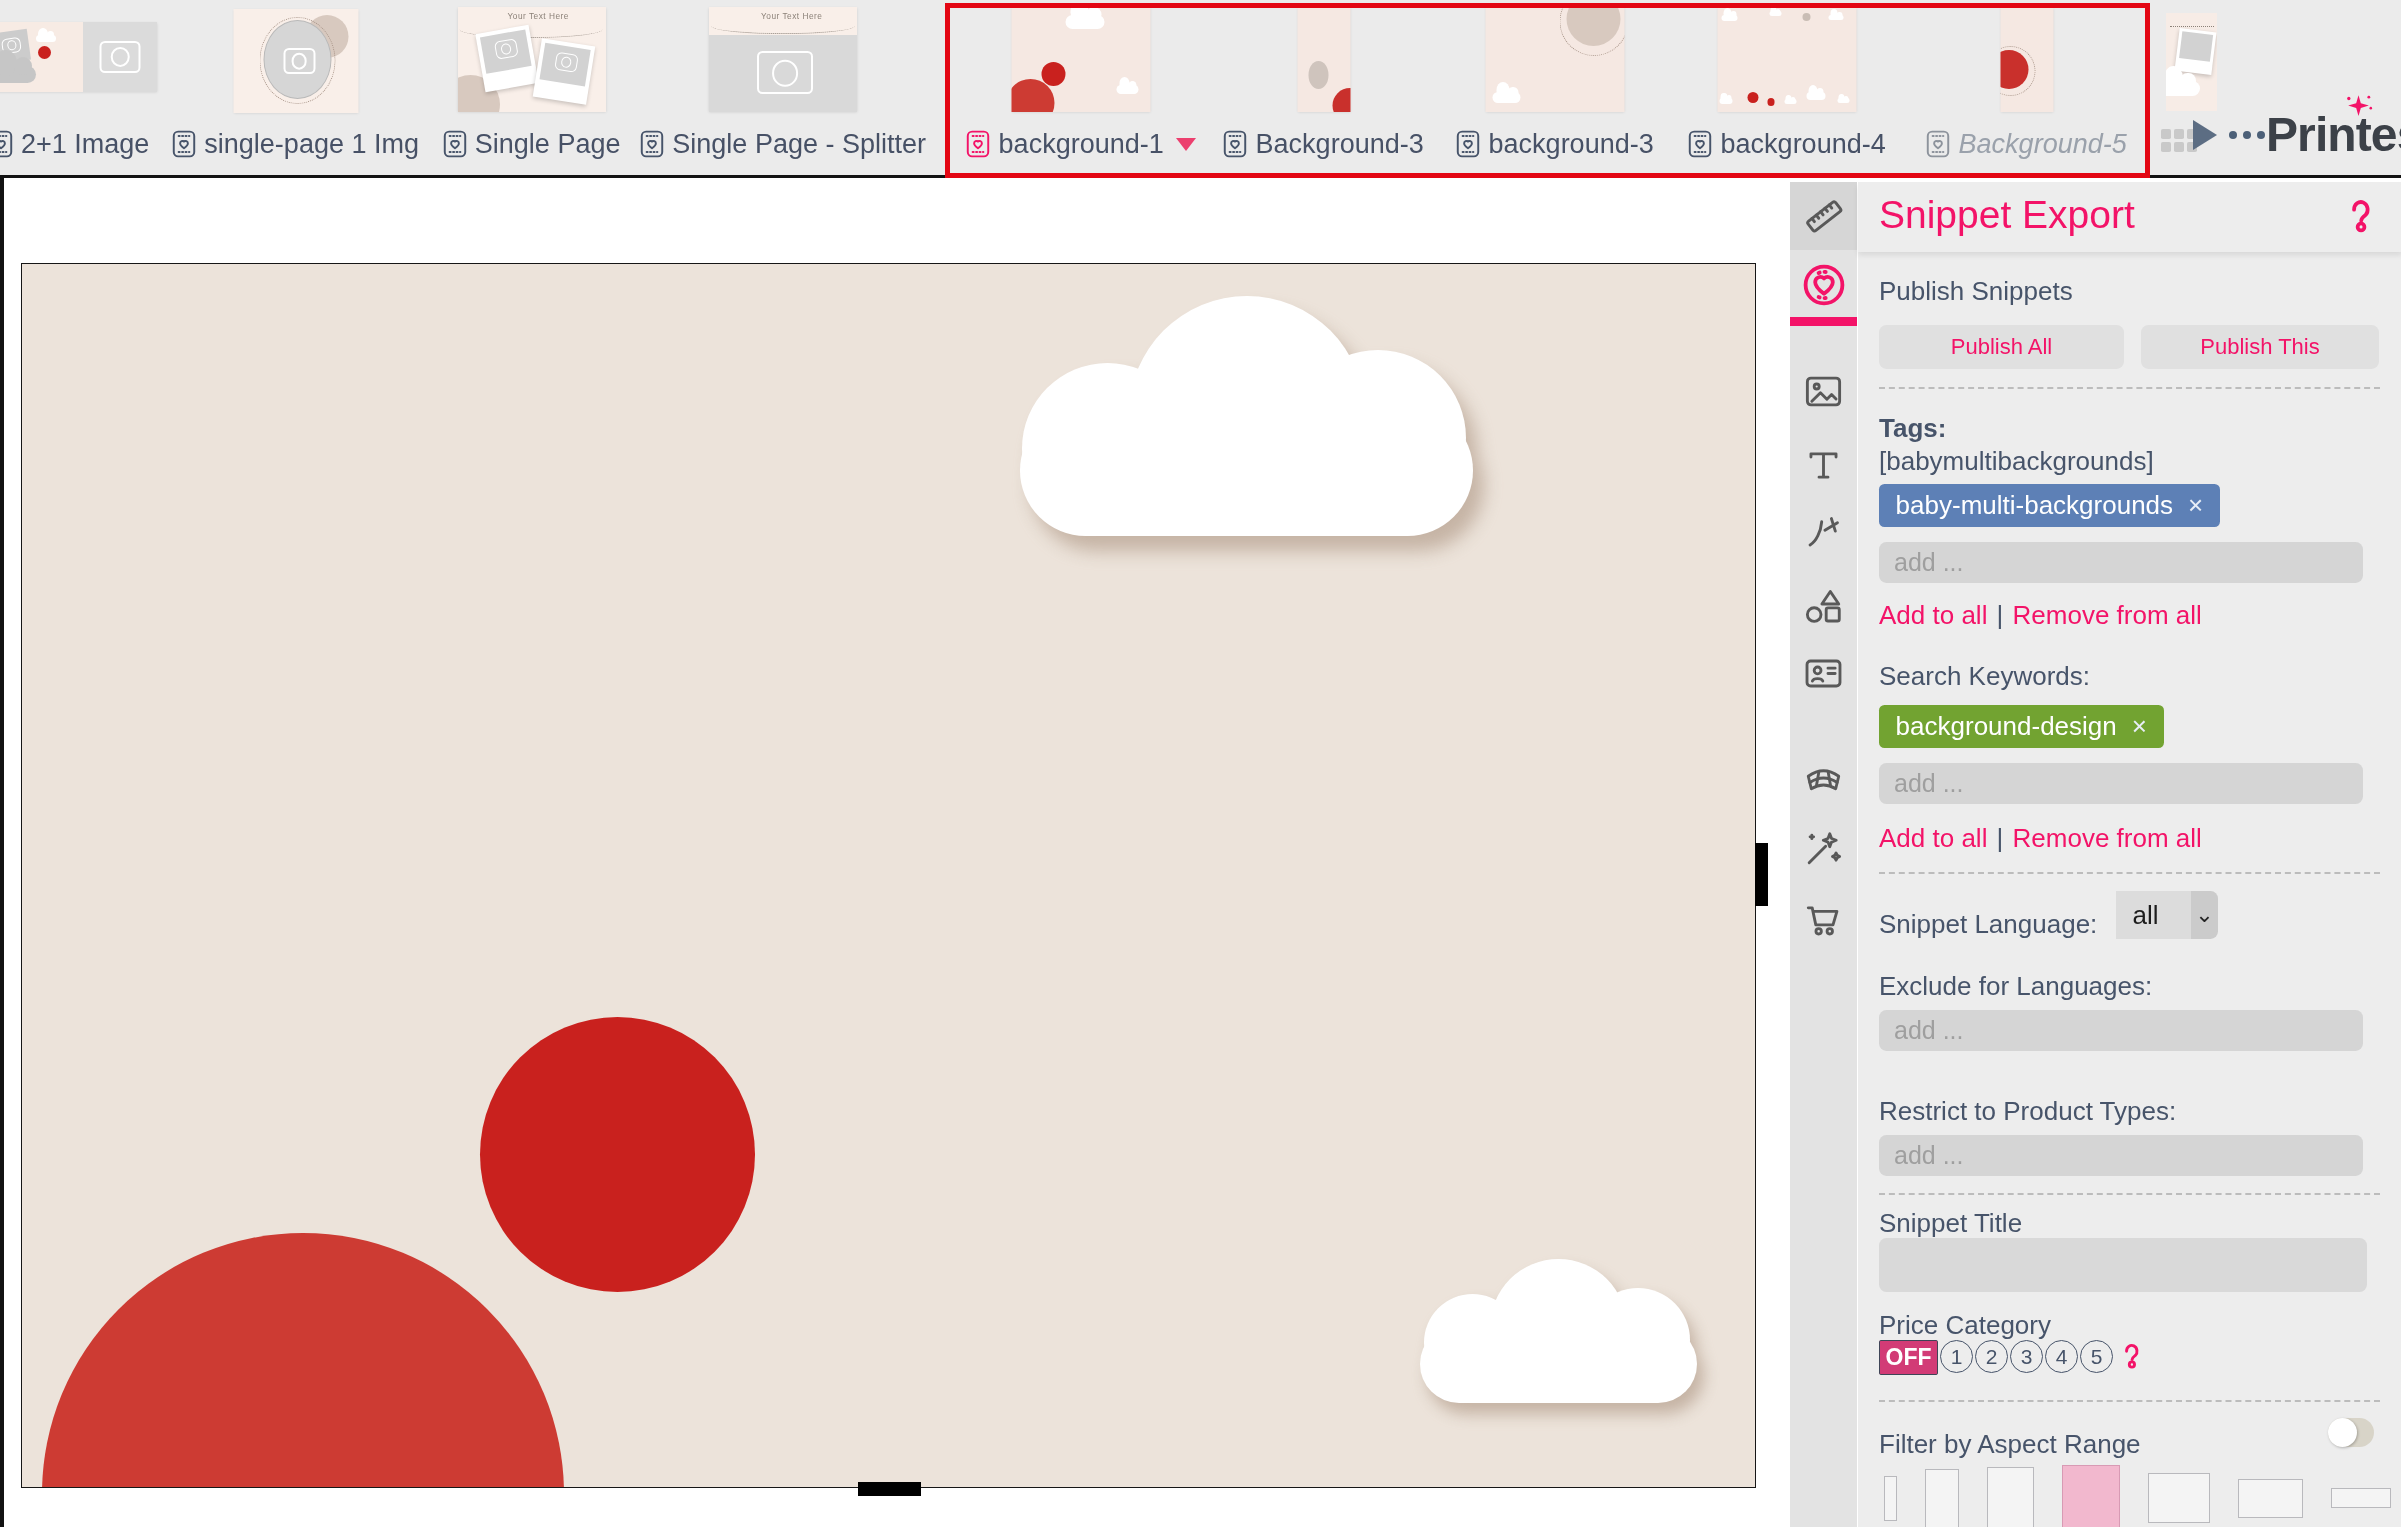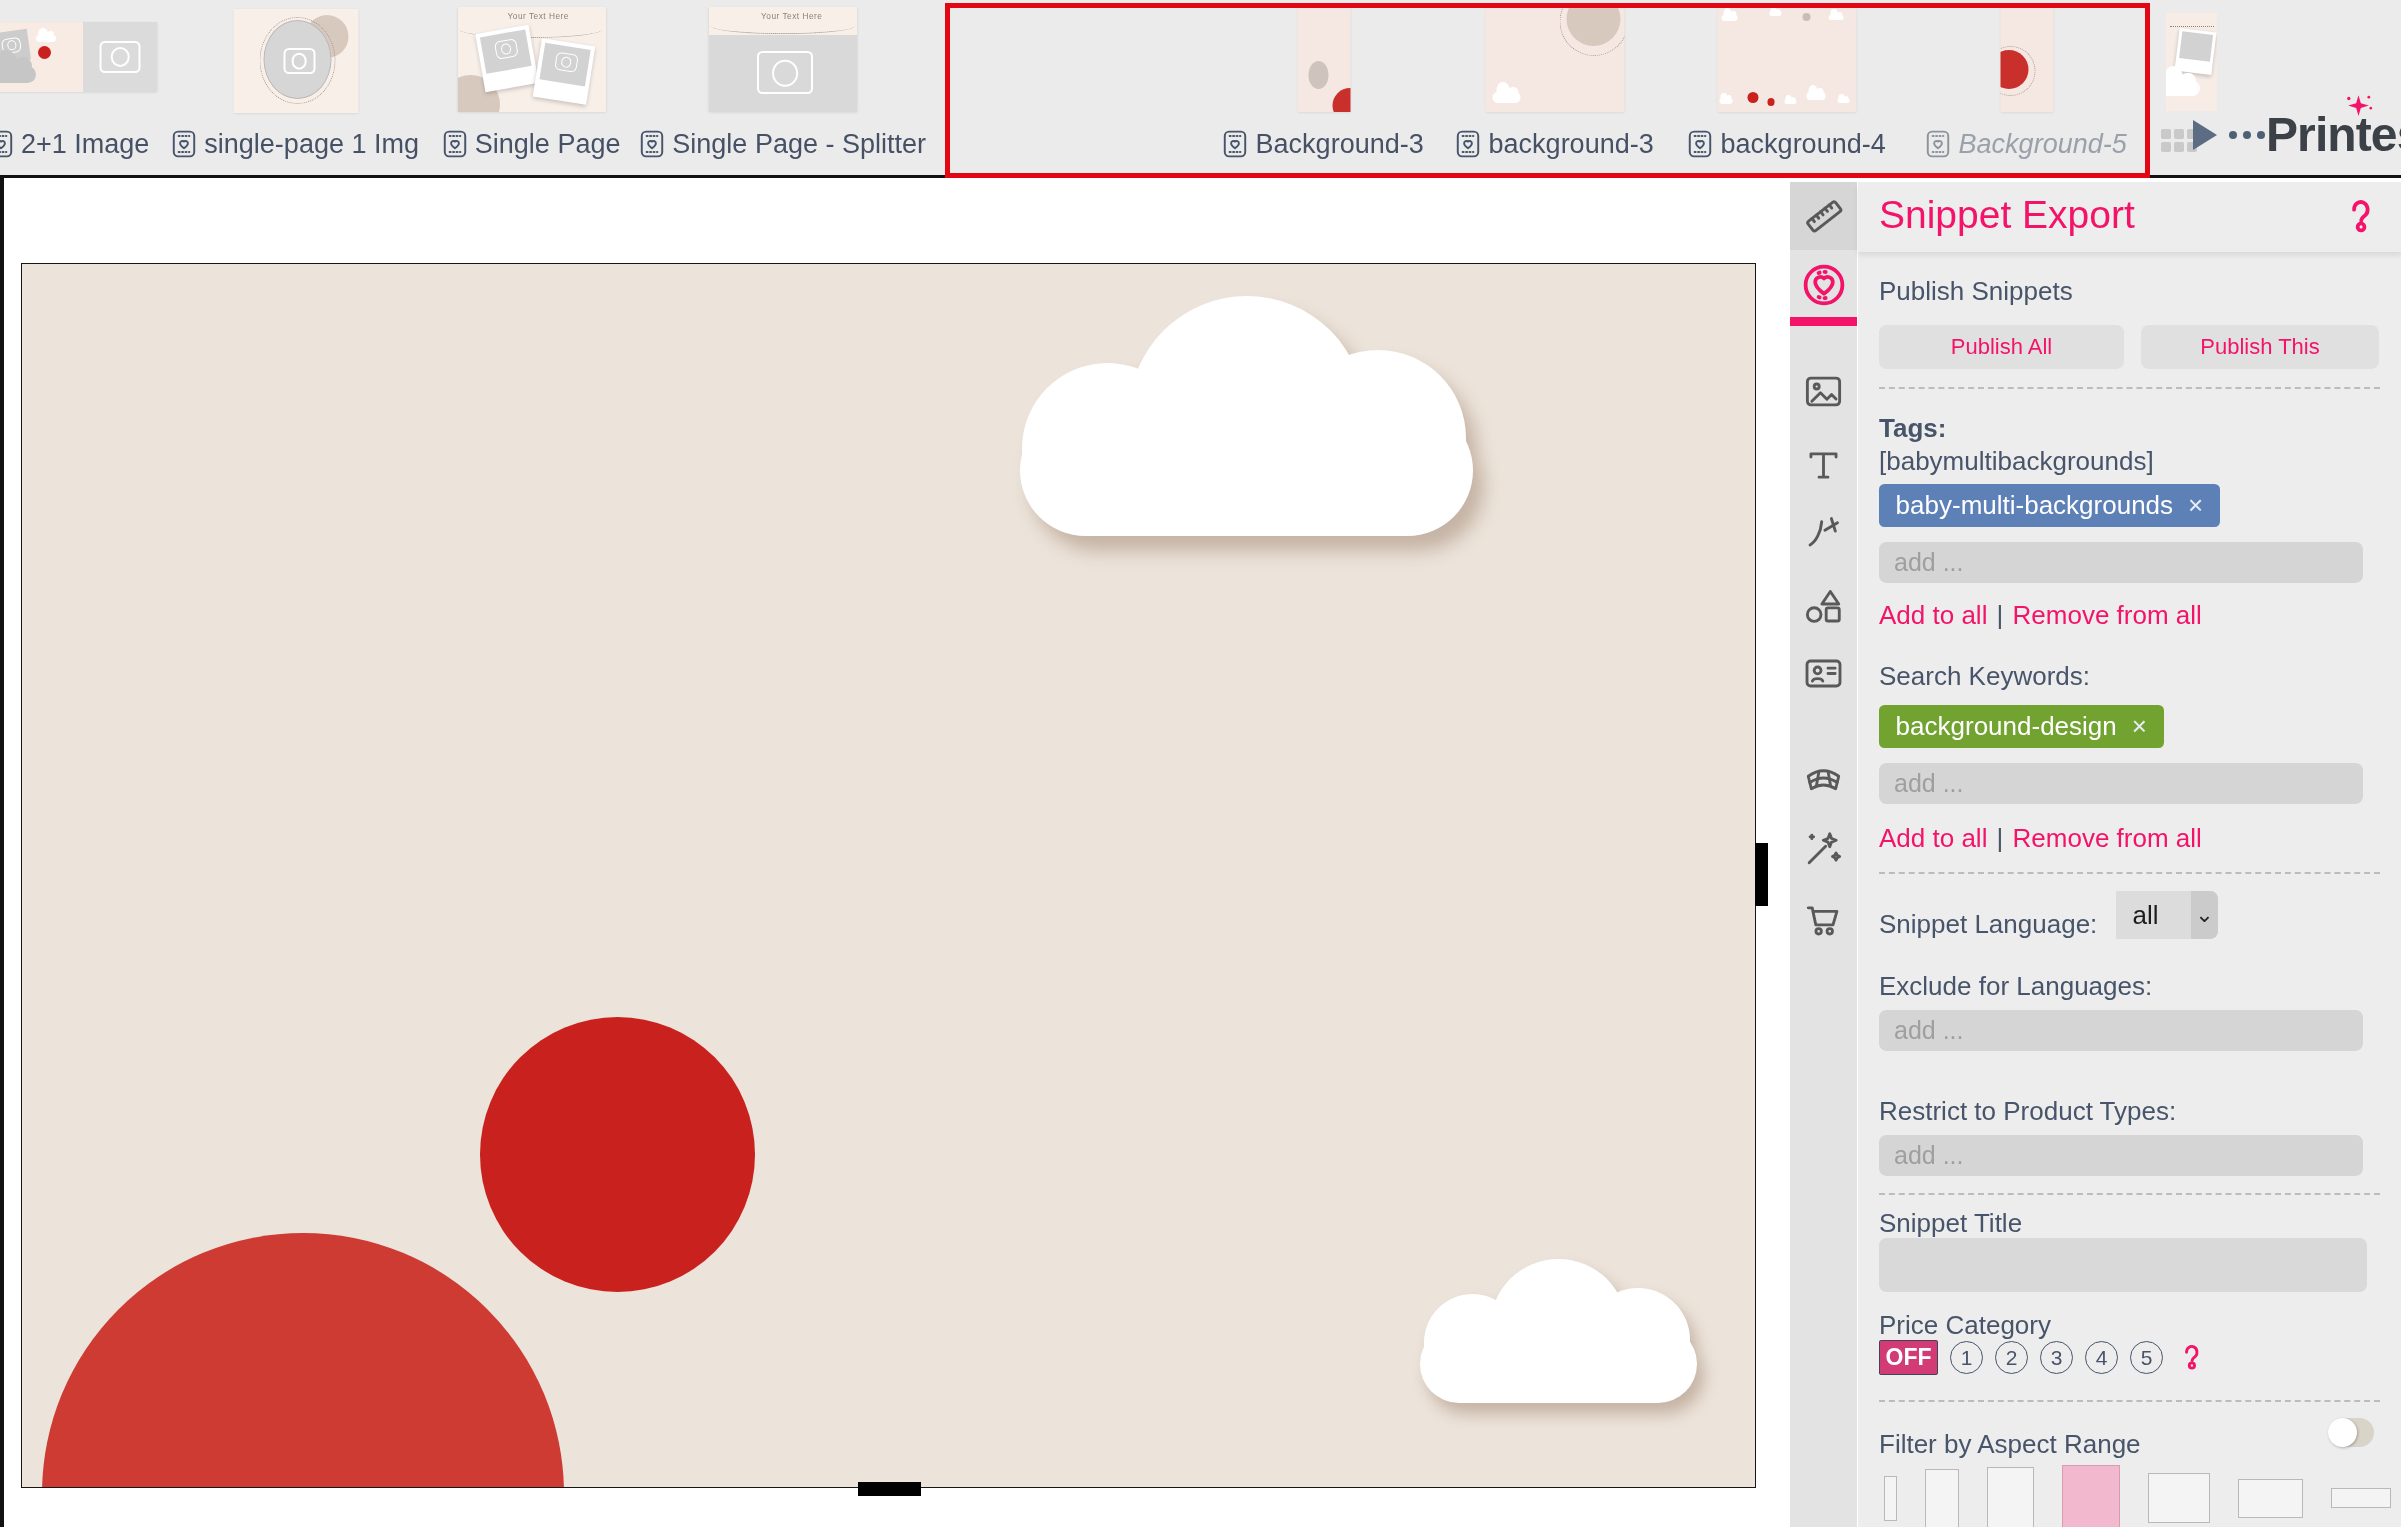--- a/index.html
+++ b/index.html
@@ -68,21 +68,21 @@
   .pill .x{font-size:26px;color:#e8eef7;cursor:pointer;}
   .add-input{position:absolute;left:21px;width:484px;height:41px;background:#d5d5d5;border:none;border-radius:7.4px;font-size:25px;color:#555;padding:0 15px;box-sizing:border-box;font-family:"Liberation Sans",sans-serif;}
   .add-input::placeholder{color:#9f9f9f;}
   .plinks{position:absolute;left:21px;font-size:26px;white-space:nowrap;}
   .plinks a{color:#f31368;text-decoration:none;cursor:pointer;}
   .plinks .sep{color:#47546a;padding:0 9.2px;}
   .pselect{position:absolute;left:236px;width:124px;height:48px;border-radius:7.4px;overflow:hidden;display:flex;cursor:pointer;}
   .pselect .val{width:85px;background:#dcdcdc;font-size:26px;color:#1d1d1d;display:flex;align-items:center;padding-left:16.6px;margin-left:22px;}
   .pselect .chev{width:39px;background:#cbcbcb;display:flex;align-items:center;justify-content:center;color:#222;font-size:22px;}
   .title-input{position:absolute;left:21px;width:488px;height:54px;background:#d9d9d9;border:none;border-radius:7.4px;font-size:26px;padding:0 15px;box-sizing:border-box;font-family:"Liberation Sans",sans-serif;}
-  .pricerow{position:absolute;left:21px;display:flex;align-items:center;gap:12px;}
+  .pricerow{position:absolute;left:21px;display:flex;gap:2px;}
   .offbadge{width:57px;height:33px;background:#d23b76;border:1.8px solid #3f4557;color:#fff;font-weight:bold;font-size:23px;display:flex;align-items:center;justify-content:center;border-radius:1.8px;cursor:pointer;}
   .pcircle{width:31px;height:31px;border-radius:50%;border:1.8px solid #47546a;color:#47546a;font-size:21px;display:flex;align-items:center;justify-content:center;cursor:pointer;}
   .toggle{position:absolute;left:470px;width:46px;height:29px;background:#d8d4c8;border-radius:15.7px;cursor:pointer;}
   .toggle .knob{position:absolute;left:0;top:0;width:29px;height:29px;background:#fff;border-radius:50%;box-shadow:0.9px 0.9px 2.8px rgba(0,0,0,.25);}
   .aspectrow{position:absolute;left:26px;top:1279px;width:507px;height:74px;display:flex;align-items:center;gap:28px;}
   .ashape{border:1.8px solid #b9b9bd;background:#f4f4f4;cursor:pointer;}
   .ashape.selpink{background:#f2b8ce;border-color:#d89ab4;}
   svg{display:block;}
 </style>
 </head>
@@ -175,20 +175,40 @@
             <rect x="1.5" y="1.5" width="19" height="23" rx="4"></rect>
             <path stroke-dasharray="1 2.2" d="M6 5.5h10"></path>
             <path d="M11 17c-2.2-1.6-3.6-3-3.6-4.7a2.1 2.1 0 0 1 3.6-1.5 2.1 2.1 0 0 1 3.6 1.5c0 1.7-1.4 3.1-3.6 4.7z"></path>
             <path stroke-dasharray="1 2.2" d="M6 20.5h10"></path>
           </svg>
         </span>
       <span class="tlabel">Single Page - Splitter</span>
     </div>
   </div>
 
+  <div class="titem" style="left:961px;width:240px;">
+    <div class="thumb" style="width:139px;height:105px;top:7.4px;background:#f5e8e2;">
+      <div class="mcloud" style="left:54px;top:7.4px;width:39px;height:14px;"></div>
+      <div class="dot" style="left:30px;top:55px;width:24px;height:24px;background:#c9211e;"></div>
+      <div class="dot" style="left:-5.5px;top:72px;width:48px;height:48px;background:#cd3b33;"></div>
+      <div class="mcloud" style="left:105px;top:78px;width:22px;height:8.3px;"></div>
+    </div>
+    <div class="trow">
+      <span>
+          <svg width="24" height="28" viewBox="0 0 22 26" fill="none" stroke="#f31368" stroke-width="1.8" stroke-linecap="round" stroke-linejoin="round">
+            <rect x="1.5" y="1.5" width="19" height="23" rx="4"></rect>
+            <path stroke-dasharray="1 2.2" d="M6 5.5h10"></path>
+            <path d="M11 17c-2.2-1.6-3.6-3-3.6-4.7a2.1 2.1 0 0 1 3.6-1.5 2.1 2.1 0 0 1 3.6 1.5c0 1.7-1.4 3.1-3.6 4.7z"></path>
+            <path stroke-dasharray="1 2.2" d="M6 20.5h10"></path>
+          </svg>
+        </span>
+      <span class="tlabel sel">background-1</span>
+      <span class="caret"></span>
+    </div>
+  </div>
 
   <div class="titem" style="left:1218px;width:211px;">
     <div class="thumb" style="width:53px;height:105px;top:7.4px;background:#f5e8e2;">
       <div class="dot" style="left:11px;top:54px;width:20.3px;height:28px;background:#cfc4bd;"></div>
       <div class="dot" style="left:35px;top:81px;width:35px;height:35px;background:#c9302c;"></div>
     </div>
     <div class="trow">
       <span>
           <svg width="24" height="28" viewBox="0 0 22 26" fill="none" stroke="#47546a" stroke-width="1.8" stroke-linecap="round" stroke-linejoin="round">
             <rect x="1.5" y="1.5" width="19" height="23" rx="4"></rect>

